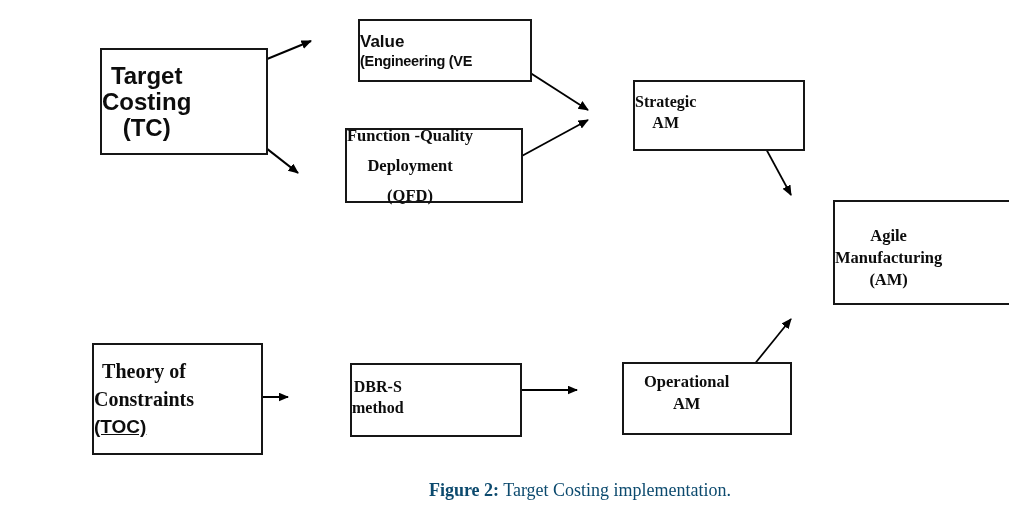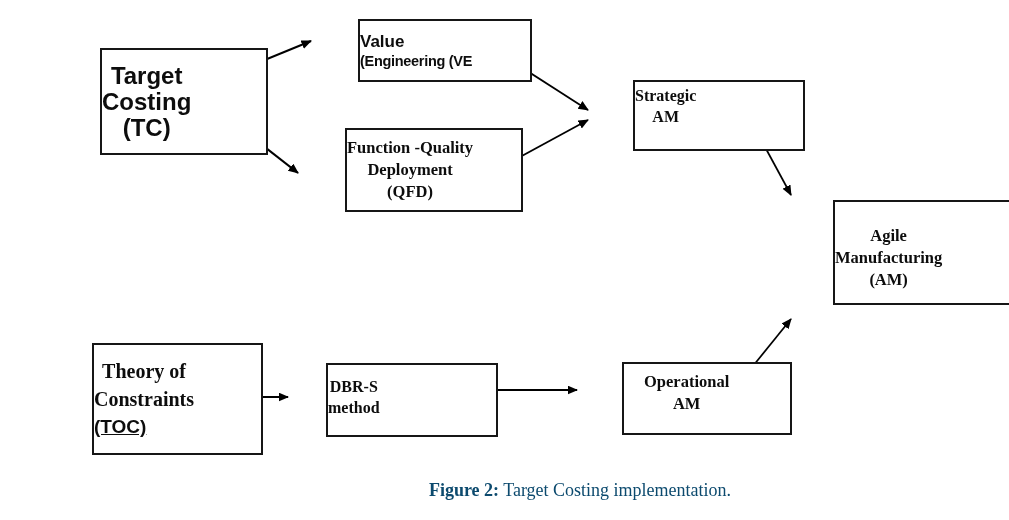--- a/index.html
+++ b/index.html
@@ -51,31 +51,31 @@
   .node.value {
     left: 318px; top: 19px; width: 174px; height: 63px;
     justify-content: center;
     font-family: "Liberation Sans", sans-serif;
     font-weight: bold;
   }
   .node.value .title { font-size: 17px; line-height: 21px; }
   .node.value .subtitle { font-size: 14.5px; line-height: 19px; letter-spacing: -0.3px; }
   
   .node.qfd {
-    left: 305px; top: 128px; width: 178px; height: 84px;
+    left: 305px; top: 128px; width: 178px; height: 75px;
     justify-content: center;
     font-weight: bold;
     font-size: 16.5px;
-    line-height: 22px;
+    line-height: 30px;
   }
   
   .node.strategic {
     left: 593px; top: 80px; width: 172px; height: 71px;
     justify-content: flex-start;
-    padding-top: 3px;
+    padding-top: 9px;
     font-weight: bold;
     font-size: 16px;
     line-height: 21px;
   }
   
   .node.agile {
     left: 793px; top: 200px; width: 192px; height: 105px;
     justify-content: flex-start;
     padding-top: 23px;
     font-weight: bold;
@@ -91,21 +91,21 @@
     line-height: 28px;
   }
   .node.toc .abbrev {
     font-family: "Liberation Sans", sans-serif;
     font-size: 19px;
     line-height: 28px;
     text-decoration: underline;
   }
   
   .node.dbr {
-    left: 286px; top: 363px; width: 172px; height: 74px;
+    left: 310px; top: 363px; width: 172px; height: 74px;
     justify-content: flex-start;
     padding-top: 11px;
     font-weight: bold;
     font-size: 16px;
     line-height: 21px;
   }
   
   .node.operational {
     left: 582px; top: 362px; width: 170px; height: 73px;
     justify-content: flex-start;

